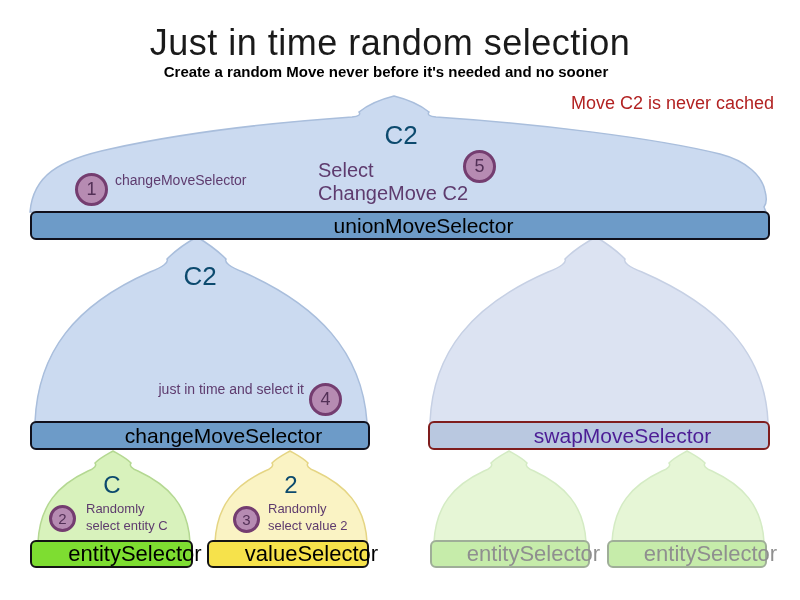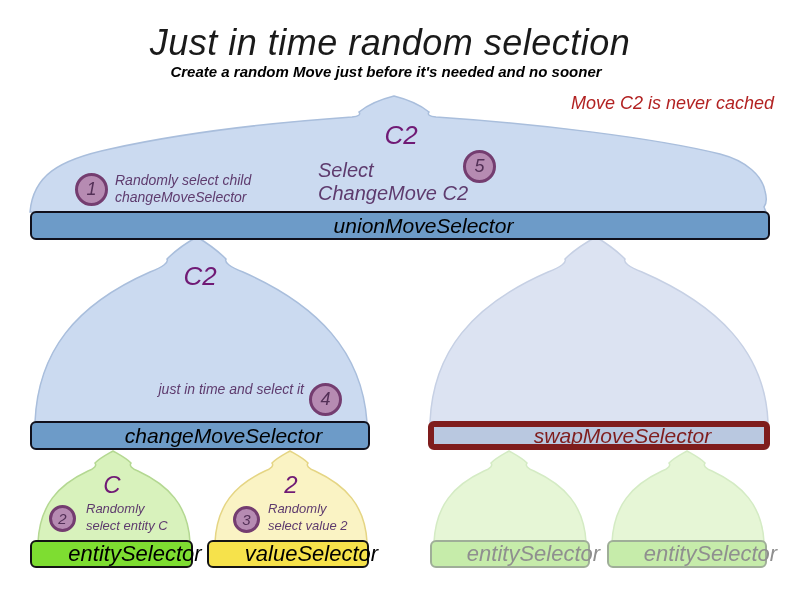--- a/index.html
+++ b/index.html
@@ -1,43 +1,43 @@
 <!DOCTYPE html>
 <html><head>
 <meta charset="utf-8">
 <style>
   html,body { margin:0; padding:0; background:#ffffff; }
   #canvas {
     position:relative; width:800px; height:600px; overflow:hidden;
-    font-family:"Liberation Sans", sans-serif; background:#ffffff;font-style:italic;
+    font-family:"Liberation Sans", sans-serif; background:#ffffff;
   }
   .abs { position:absolute; }
   #title {
     top:22px; left:0; width:780px; text-align:center;
     font-size:36px; color:#1a1a1a; letter-spacing:0.5px;
   }
   #subtitle {
     top:63px; left:0; width:772px; text-align:center;
     font-size:15px; font-weight:bold; color:#000000;
   }
   #note {
     top:93px; left:524px; width:250px; text-align:right;
     font-size:18px; color:#b22222;
   }
   svg.shapes { position:absolute; top:0; left:0; }
   .bar {
     position:absolute; display:flex; align-items:center; justify-content:center;
     border-radius:6px; box-sizing:border-box;padding-left:47px;
   }
   .bar.active-blue { background:#6d9bc8; border:2px solid #10101c; color:#000; font-size:21px; }
-  .bar.faded-blue  { background:#b9c8e0; border:6px solid #7f1d1d; color:#7f1d1d; font-size:21px;align-items:center; }
+  .bar.faded-blue  { background:#b9c8e0; border:2px solid #7f1d1d; color:#4c1d95; font-size:21px;align-items:center; }
   .bar.green  { background:#7edd31; border:2px solid #141414; color:#000; font-size:22px; }
   .bar.yellow { background:#f6e24b; border:2px solid #141414; color:#000; font-size:22px; }
   .bar.faded-green { background:#c6ecaa; border:2px solid #9fae98; color:#8f8f8f; font-size:22px; }
-  .move-label { position:absolute; transform:translateX(-50%); color:#701a75;text-align:right; }
+  .move-label { position:absolute; transform:translateX(-50%); color:#0c4a6e;text-align:right; }
   .big-move { font-size:26px; }
   .small-move { font-size:24px; }
   .step-circle {
     position:absolute; border-radius:50%; background:#b68bb2; border:3px solid #743d70;
     display:flex; align-items:center; justify-content:center; color:#533057; box-sizing:border-box;
   }
   .step-circle.lg { width:33px; height:33px; font-size:18px; }
   .step-circle.sm { width:27px; height:27px; font-size:15px; }
   .step-text { position:absolute; color:#5e3b6e; }
 </style>
@@ -102,21 +102,21 @@
     <path d="M 612 542
          C 614 505 632 485 662 471
          Q 672 467 669 463
          C 674 458 680 455 687 451
          C 694 455 700 458 705 463
          Q 702 467 712 471
          C 742 485 762 505 764 542 Z" fill="#e6f6d6" stroke="#d4ebc4" stroke-width="1.5"></path>
   </svg>
 
   <div id="title" class="abs">Just in time random selection</div>
-  <div id="subtitle" class="abs">Create a random Move just before it's needed and no sooner</div>
+  <div id="subtitle" class="abs">Create a random Move never before it's needed and no sooner</div>
   <div id="note" class="abs">Move C2 is never cached</div>
 
   <div class="move-label big-move" style="left:401px; top:120px;">C2</div>
   <div class="move-label big-move" style="left:200px; top:261px;">C2</div>
   <div class="move-label small-move" style="left:112px; top:471px;">C</div>
   <div class="move-label small-move" style="left:291px; top:471px;">2</div>
 
   <div class="bar active-blue" style="left:30px; top:211px; width:740px; height:29px;">
     <span>unionMoveSelector</span>
   </div>
@@ -139,21 +139,20 @@
     <span>entitySelector</span>
   </div>
 
   <div class="step-circle lg" style="left:75px; top:173px;">1</div>
   <div class="step-circle lg" style="left:463px; top:150px;">5</div>
   <div class="step-circle lg" style="left:309px; top:383px;">4</div>
   <div class="step-circle sm" style="left:49px; top:505px;">2</div>
   <div class="step-circle sm" style="left:233px; top:506px;">3</div>
 
   <div class="step-text" style="left:115px; top:172px; font-size:14px; line-height:17px;">
-    <div>Randomly select child</div>
     <div>changeMoveSelector</div>
   </div>
   <div class="step-text" style="left:318px; top:159px; width:156px; font-size:20px; text-align:left;">Select ChangeMove C2</div>
   <div class="step-text" style="left:118px; top:381px; width:186px; font-size:14px; line-height:16px; text-align:right;">
     <div>just in time and select it</div>
   </div>
   <div class="step-text" style="left:86px; top:500px; font-size:13px; line-height:17px;">
     <div>Randomly</div>
     <div>select entity C</div>
   </div>

